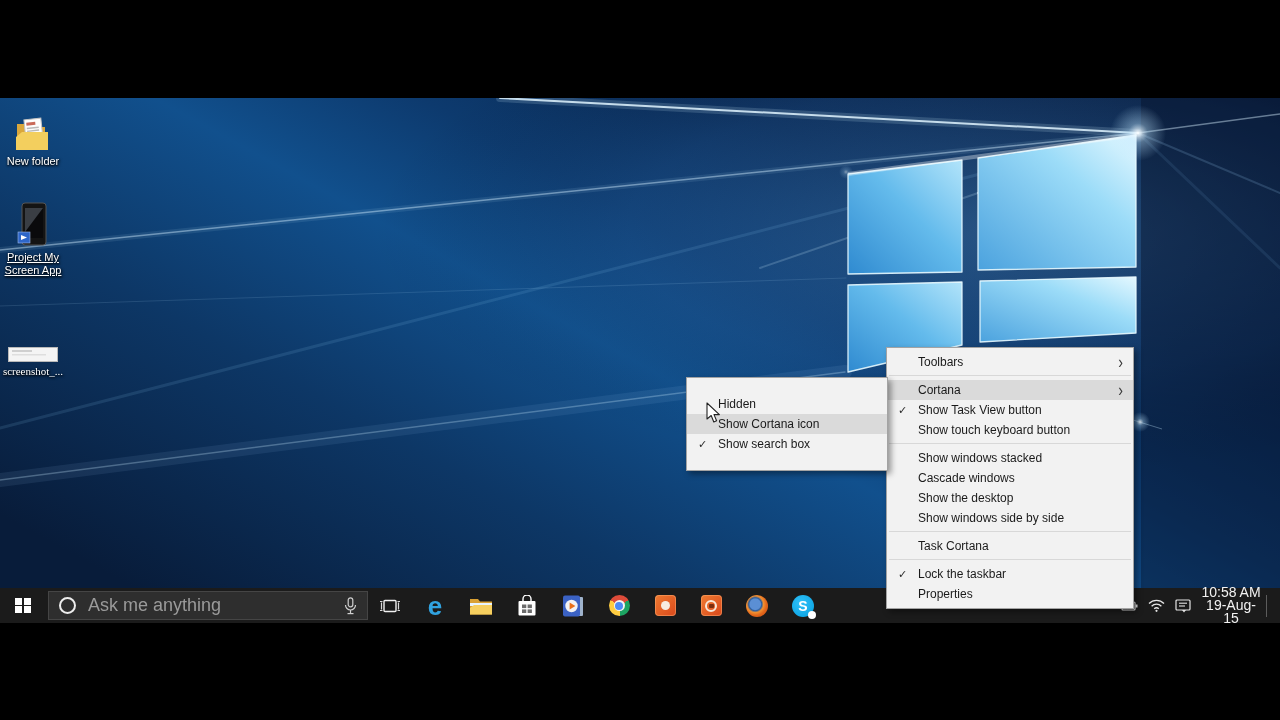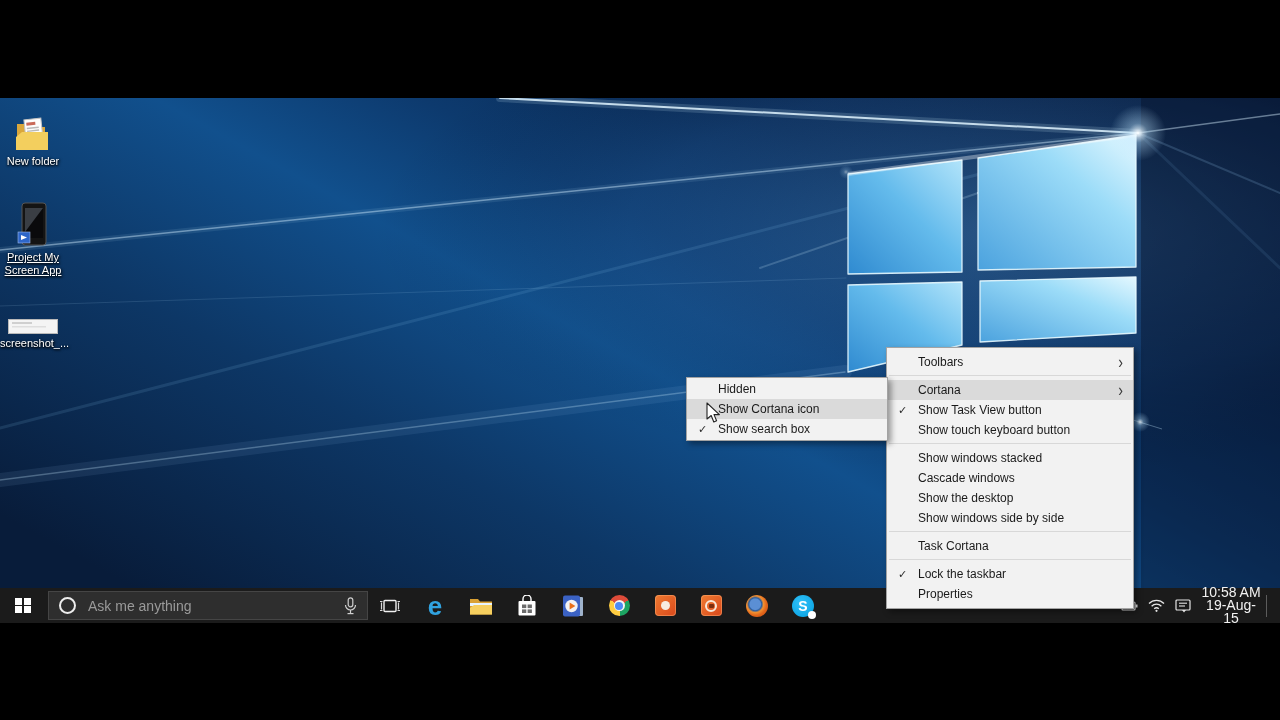--- a/index.html
+++ b/index.html
@@ -22,21 +22,21 @@
   .dicon .lab { margin-top:3px; line-height:13px; text-shadow:0 1px 2px #000, 1px 1px 3px rgba(0,0,0,.95); }
 
   
   .taskbar { position:absolute; left:0; top:588px; width:1280px; height:35px; background:#1b1b1b; display:flex; align-items:center; }
   .tbtn { height:35px; display:flex; align-items:center; justify-content:center; cursor:default; }
   .start { width:46px; }
   .win-grid { display:grid; grid-template-columns:7px 7px; grid-template-rows:7px 7px; gap:1.5px; }
   .win-grid i { background:#fff; }
   .searchbox { width:320px; height:29px; margin-left:2px; background:#2e2e2e; border:1px solid #454545; display:flex; align-items:center; }
   .cortana-ring { width:17px; height:17px; border:2.5px solid #ececec; border-radius:50%; margin-left:10px; flex:none; }
-  .searchbox input { flex:1; background:transparent; border:none; outline:none; color:#ddd; font-size:14px; margin-left:10px; font-family:"Liberation Sans", sans-serif; }
+  .searchbox input { flex:1; background:transparent; border:none; outline:none; color:#ddd; font-size:18px; margin-left:10px; font-family:"Liberation Sans", sans-serif; }
   .searchbox input::placeholder { color:#9a9a9a; opacity:1; }
   .mic { margin-right:10px; flex:none; }
   .taskview { width:44px; }
   .app { width:46px; }
 
   .chrome { width:21px; height:21px; border-radius:50%;
     background:conic-gradient(from -60deg, #dd4b39 0deg 120deg, #1da462 120deg 240deg, #ffcd41 240deg 360deg);
     display:flex; align-items:center; justify-content:center; }
   .chrome .w { width:11px; height:11px; border-radius:50%; background:#f4f4f4; display:flex; align-items:center; justify-content:center; }
   .chrome .b { width:8px; height:8px; border-radius:50%; background:#4c8bf5; }
@@ -54,21 +54,21 @@
 
   .tray { display:flex; align-items:center; gap:10px; margin-right:9px; }
   .clock { color:#f2f2f2; font-size:14px; line-height:13px; text-align:center; width:62px; margin-right:4px; }
   .tb-divider { width:1px; height:22px; background:#5c5c5c; margin-right:2px; }
   .showdesk { width:11px; height:35px; }
 
   
   .menu { position:absolute; background:#f2f2f2; border:1px solid #a3a3a3; box-shadow:3px 3px 6px rgba(0,0,0,.4);
     font-size:12px; color:#1a1a1a; }
   .menu.main { left:886px; top:347px; width:248px; padding:4px 0; z-index:50; }
-  .menu.sub  { left:686px; top:377px; width:202px; padding:1px 0; z-index:55; }
+  .menu.sub  { left:686px; top:377px; width:202px; padding:16px 0; z-index:55; }
   .mi { height:20px; display:flex; align-items:center; }
   .mi.hl { background:#dadada; }
   .mi .chk { width:31px; text-align:center; font-size:11px; color:#2a2a2a; flex:none; }
   .mi .lbl { flex:1; white-space:nowrap; }
   .mi .arr { margin-right:10px; font-size:14px; color:#3c3c3c; transform:scaleY(1.25); }
   .msep { height:1px; background:#d8d8d8; margin:3px 2px 4px 2px; }
 
   .cursor { position:absolute; left:706px; top:402px; z-index:90; }
 </style>
 </head>
@@ -169,21 +169,21 @@
           <rect x="6" y="1" width="24" height="42" rx="3" fill="#141414" stroke="#555"></rect>
           <rect x="9" y="6" width="18" height="30" fill="#0a0a0c"></rect>
           <polygon points="9,6 27,6 9,30" fill="rgba(150,160,175,0.35)"></polygon>
           <rect x="2" y="30" width="12" height="11" fill="#2e66c9" stroke="#9db9e8" stroke-width="0.6"></rect>
           <polygon points="5,38 5,33 11,35.5" fill="#fff"></polygon>
         </svg>
       </div>
       <div class="lab">Project My Screen App</div>
     </div>
 
-    <div class="dicon" style="left:0px; top:220px;">
+    <div class="dicon" style="left:0px; top:248px;font-family:Liberation Serif, serif;">
       <div class="ic" style="height:16px;">
         <svg width="50" height="15" viewBox="0 0 50 15">
           <rect x="0.5" y="0.5" width="49" height="14" fill="#f4f4f4" stroke="#b9b9b9"></rect>
           <rect x="4" y="3" width="20" height="2" fill="#cfcfcf"></rect>
           <rect x="4" y="7" width="34" height="1.5" fill="#dedede"></rect>
         </svg>
       </div>
       <div class="lab">screenshot_...</div>
     </div>
 

